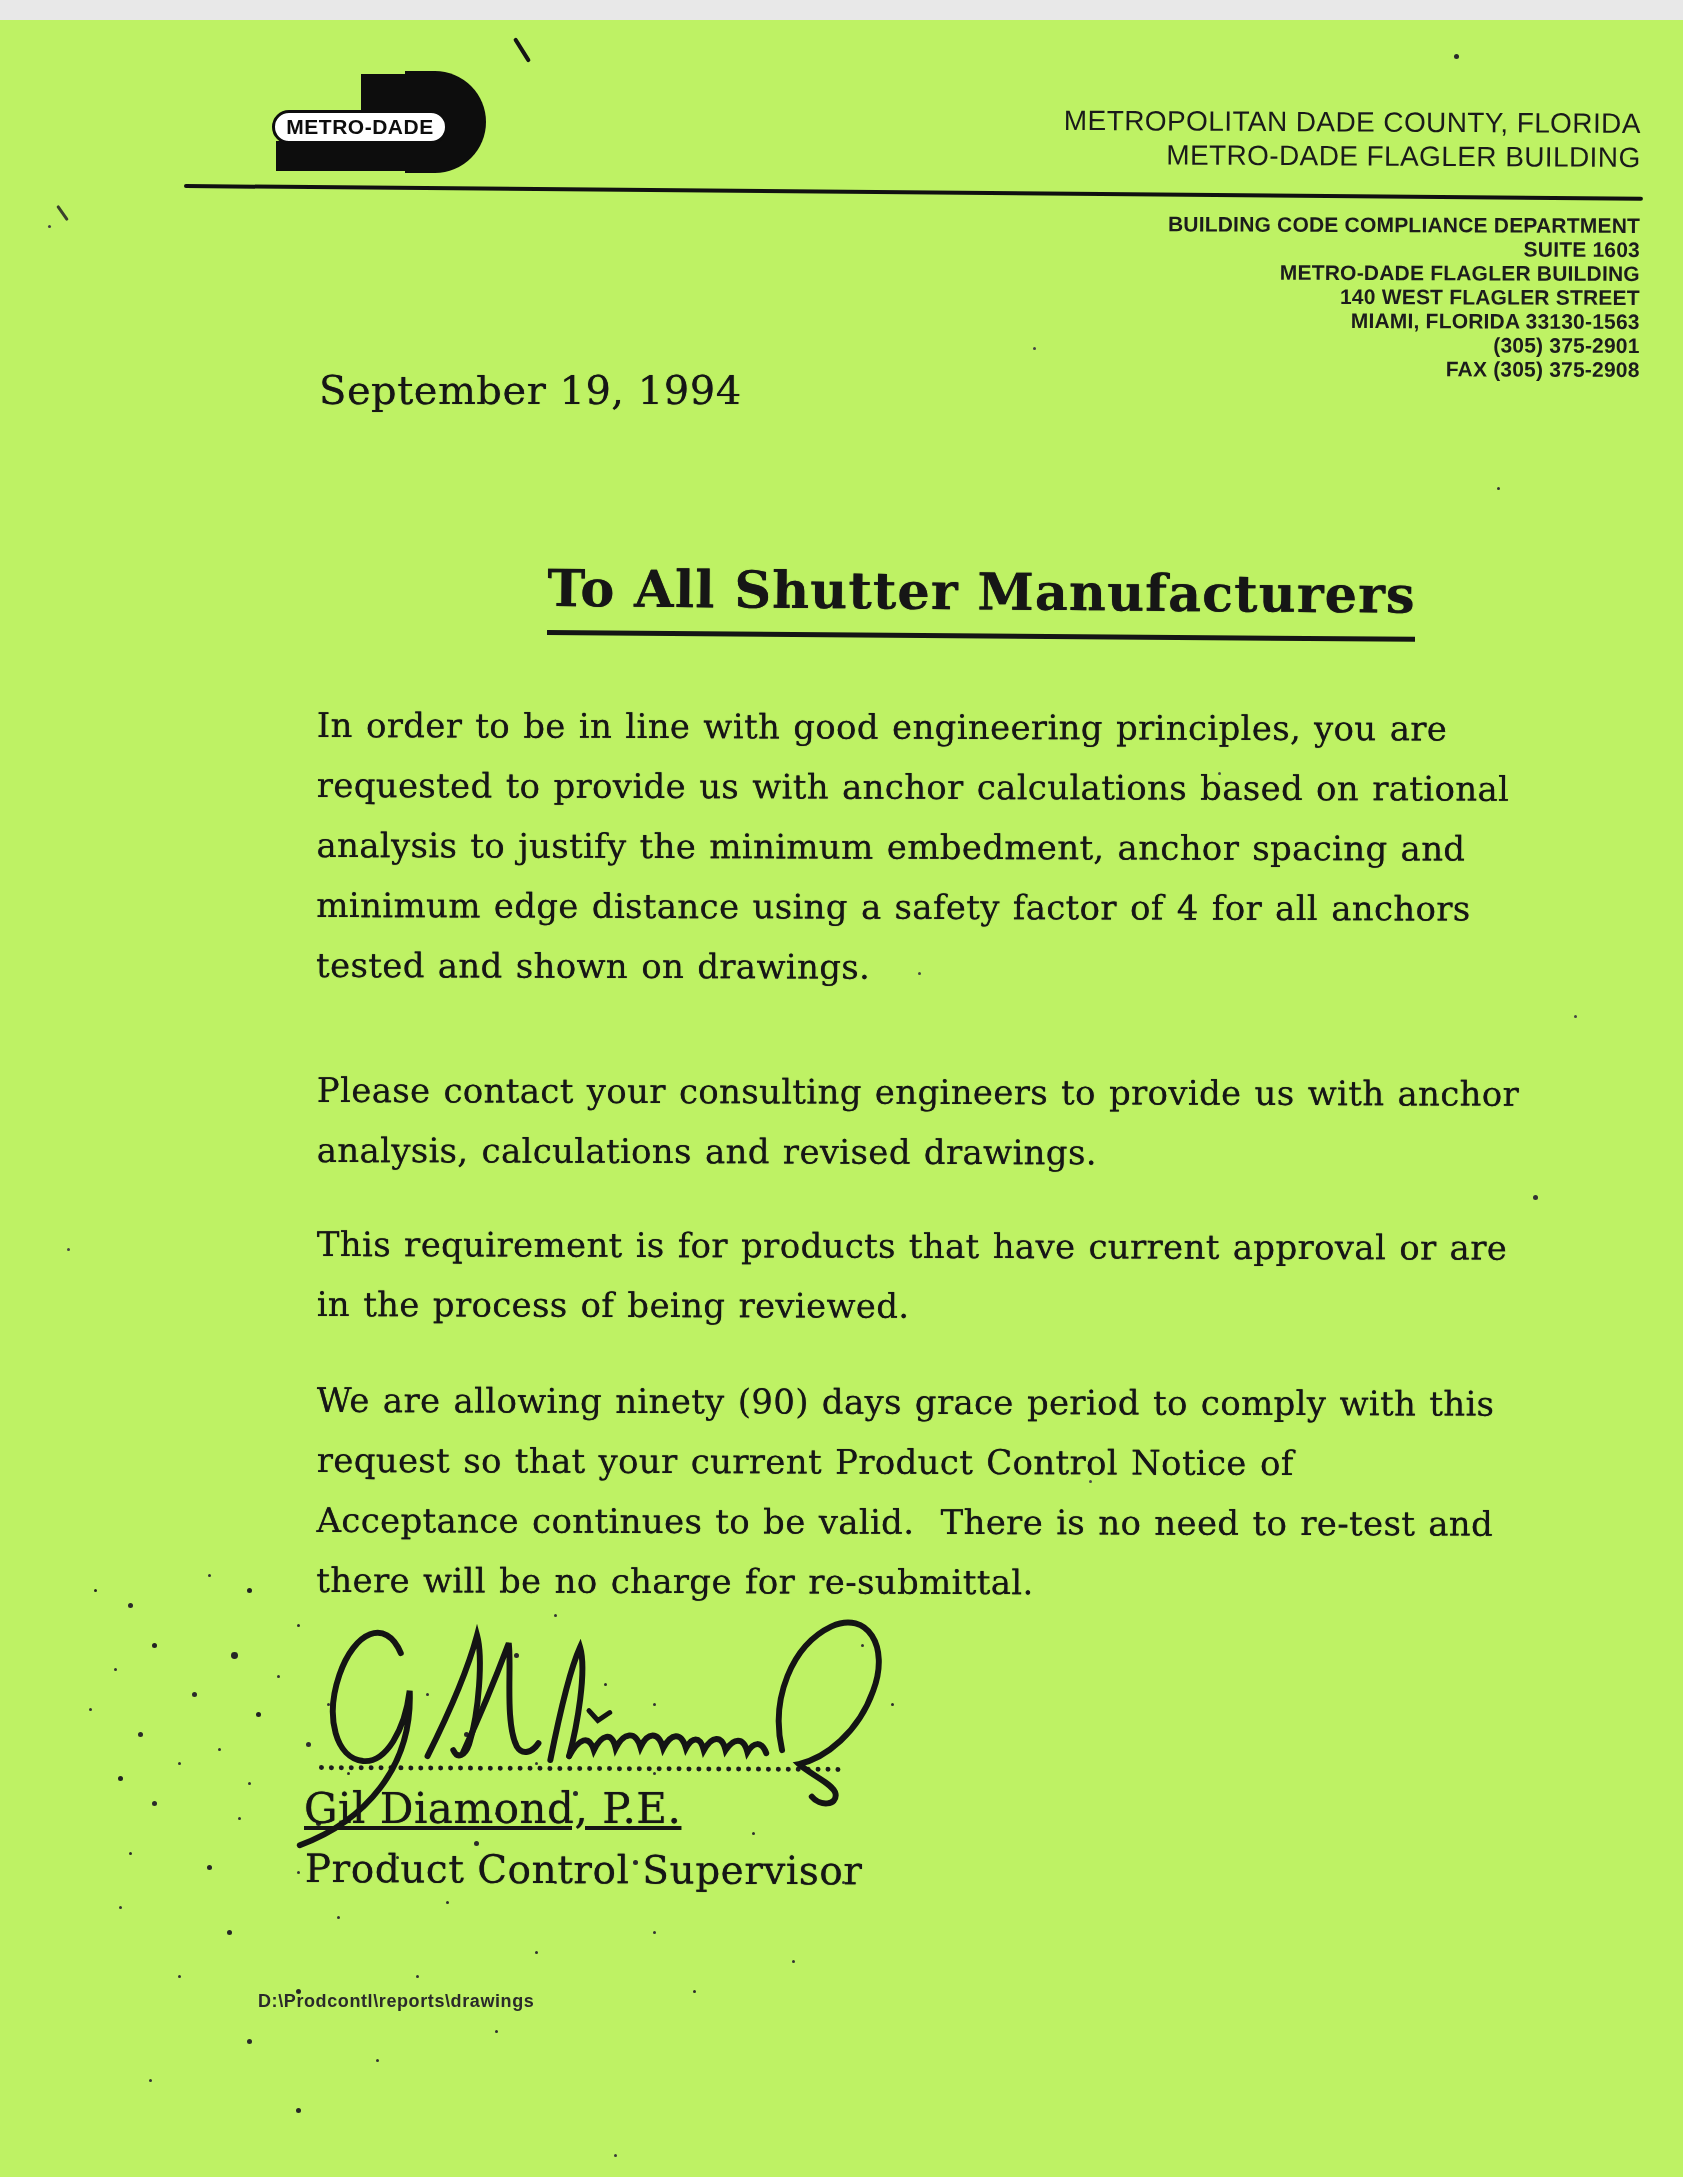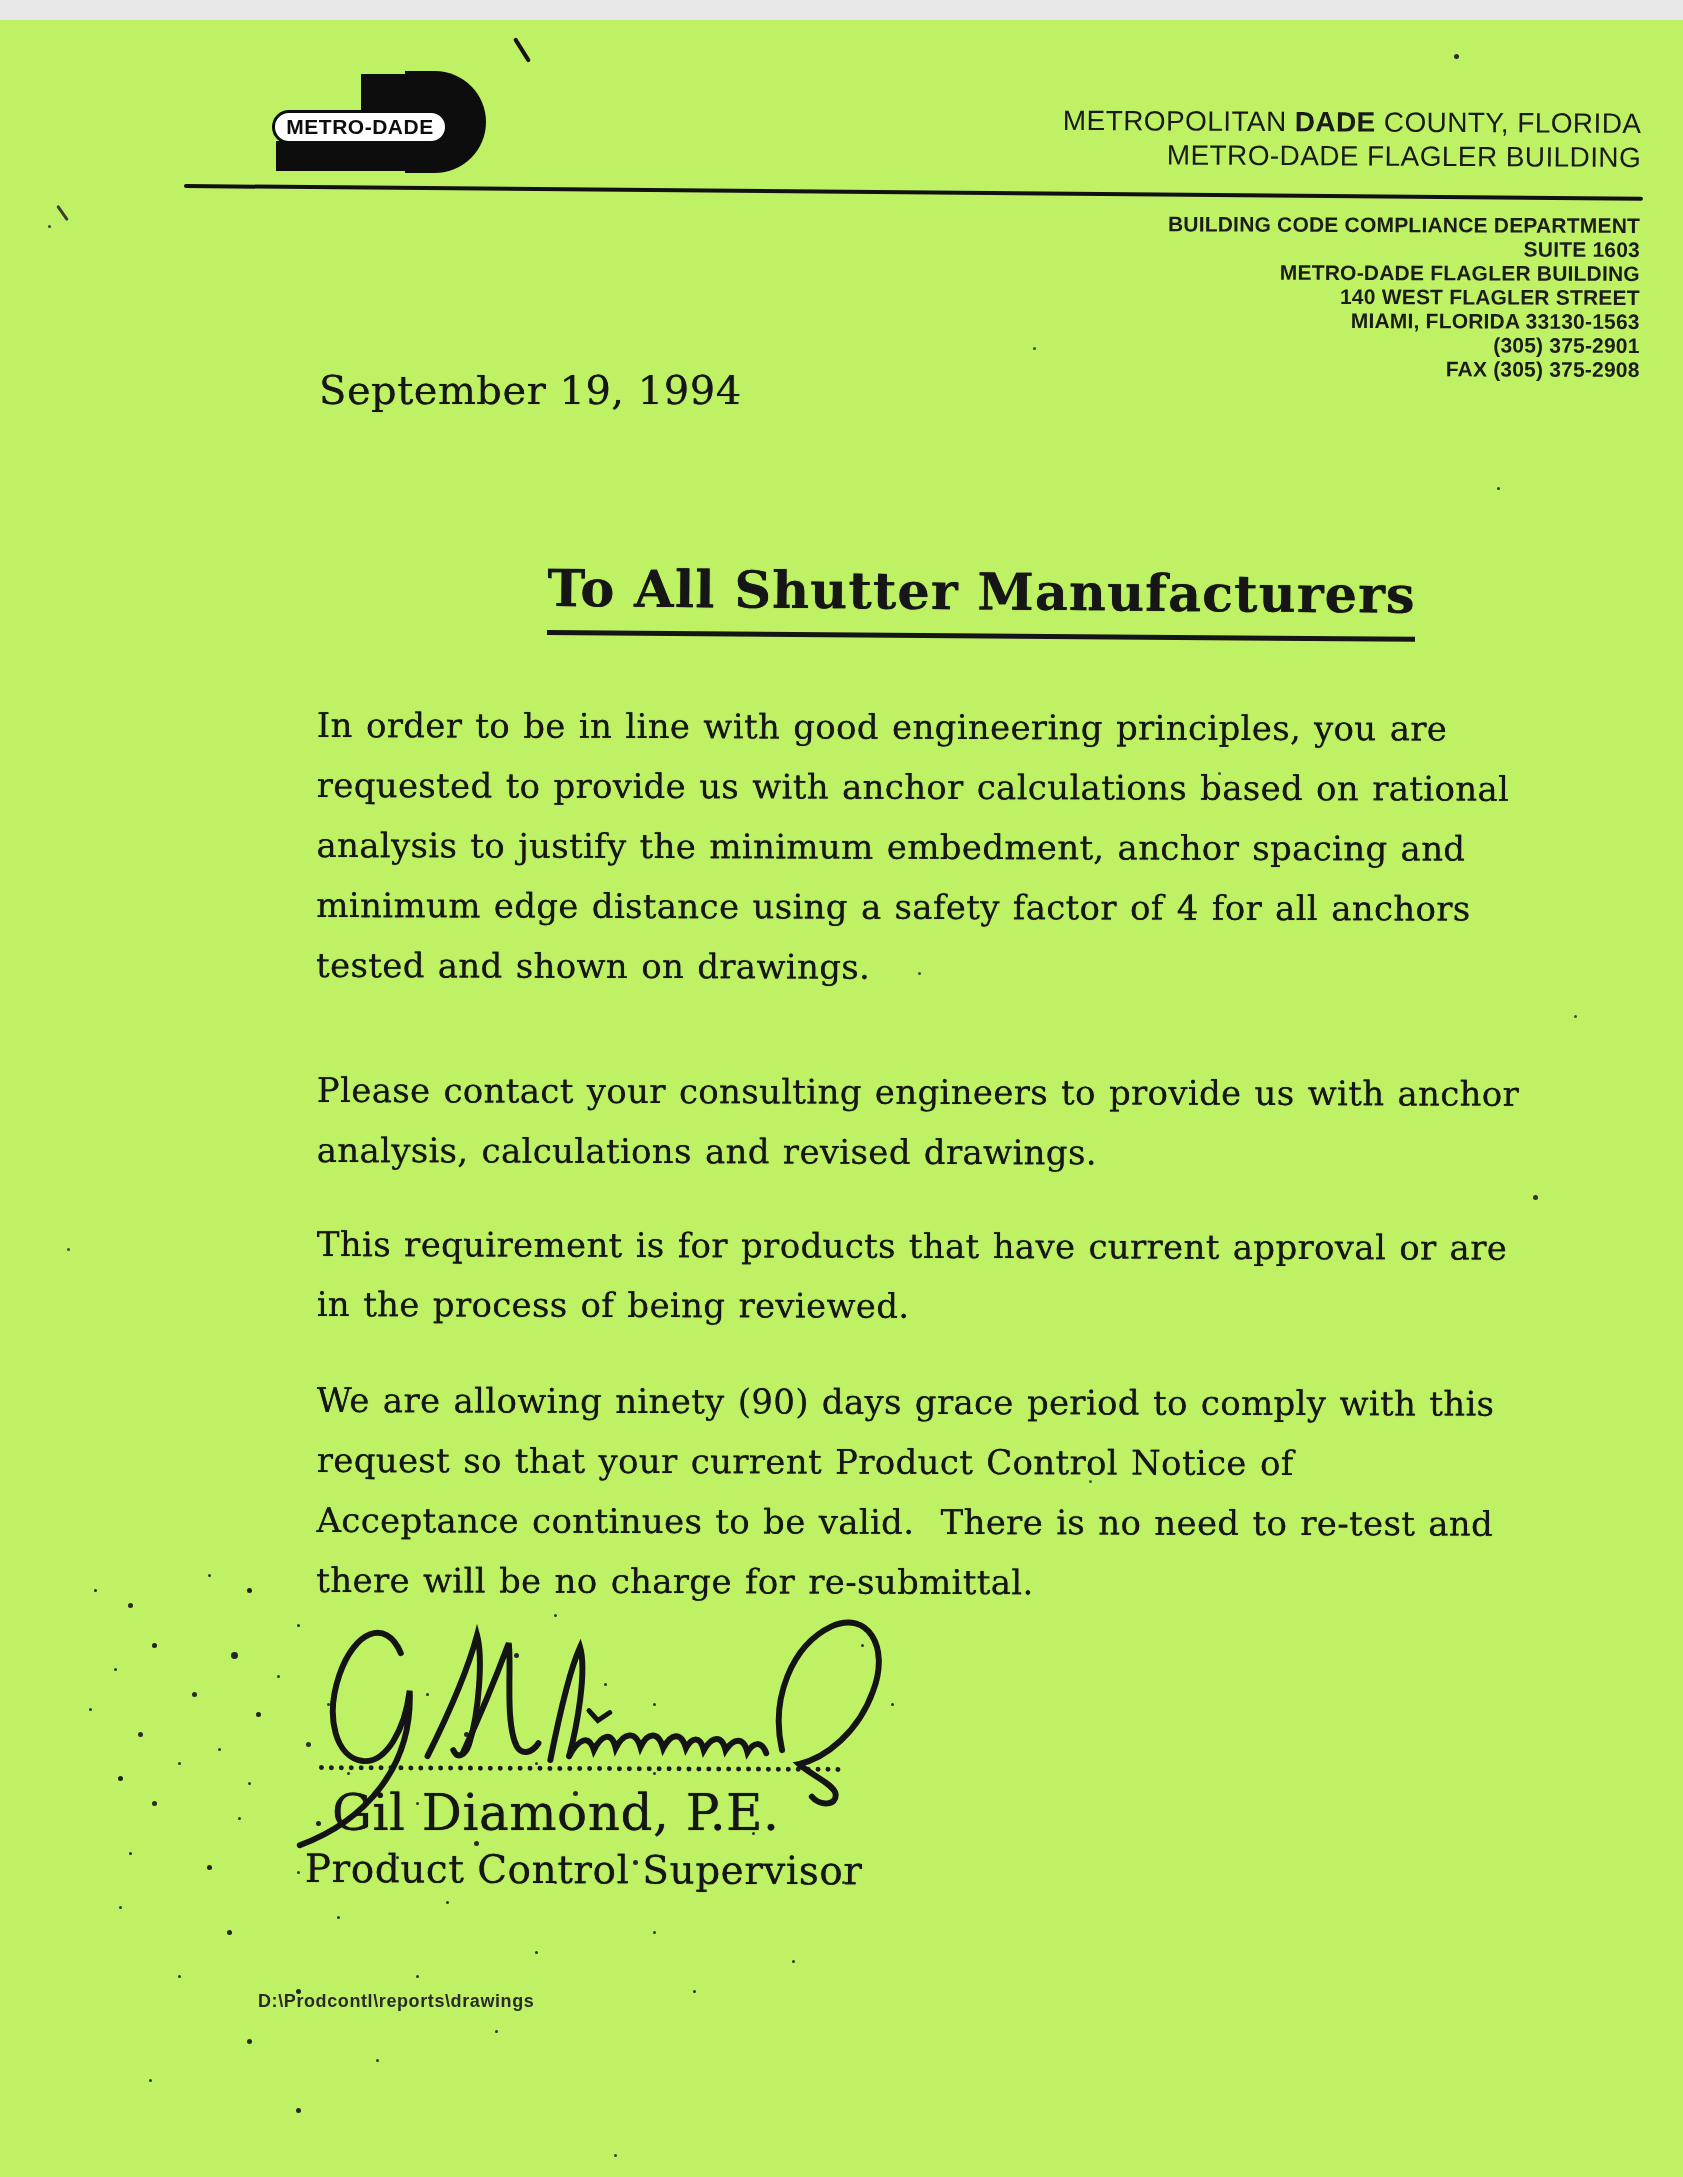--- a/index.html
+++ b/index.html
@@ -36,21 +36,21 @@
     background: #111; transform: rotate(0.5deg); transform-origin: left center;
     border-radius: 2px;
   }
   .org-block {
     position: absolute; right: 42px; top: 87px;
     font-family: "Liberation Sans", sans-serif;
     font-size: 28px; line-height: 34px; color: #1a1a1a;
     text-align: right; letter-spacing: 0.4px;
     transform: rotate(0.3deg); transform-origin: right top;
   }
-  .org-block .b { font-weight: bold; }
+  .org-block .b { font-weight: normal; }
   .addr-block {
     position: absolute; right: 43px; top: 194px;
     font-family: "Liberation Sans", sans-serif; font-weight: bold;
     font-size: 21px; line-height: 24px; color: #1c1c1c;
     text-align: right; letter-spacing: 0.2px;
     transform: rotate(0.2deg); transform-origin: right top;
   }
 
   
   .date {
@@ -78,23 +78,24 @@
   .p4 { top: 1350px; }
 
   
   .dotline {
     position: absolute; left: 319px; top: 1731px; width: 522px; height: 20px;
     border-bottom: 5px dotted #1d1d1d;
     transform: rotate(0.2deg);
   }
   .sig-svg { position: absolute; left: 267px; top: 1542px; }
   .sig-name {
-    position: absolute; left: 332px; top: 1764px;
-    font-size: 50px; letter-spacing: 0.5px;
+    position: absolute; left: 304px; top: 1764px;
+    font-size: 42px; letter-spacing: 0.5px;
     text-shadow: 0 0 0.8px rgba(10,10,10,0.85);
+    text-decoration: underline;
   }
   .sig-title {
     position: absolute; left: 305px; top: 1826px;
     font-size: 39px; letter-spacing: 0.5px;
     transform: rotate(0.25deg); transform-origin: left top;
     text-shadow: 0 0 0.8px rgba(10,10,10,0.85);
   }
   .footer-path {
     position: absolute; left: 258px; top: 1971px;
     font-family: "Liberation Sans", sans-serif; font-weight: bold;

